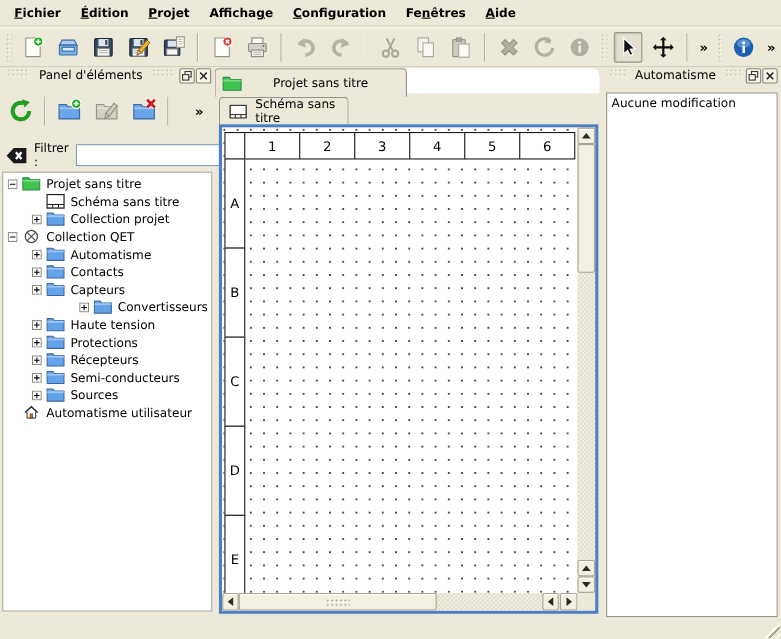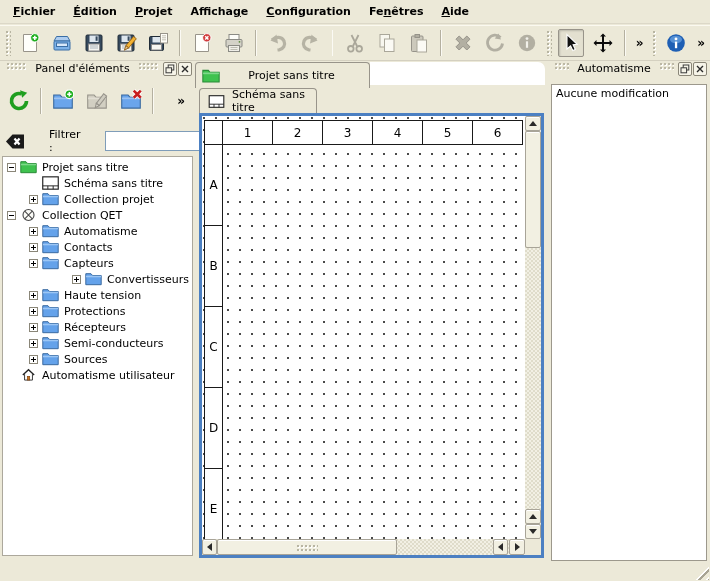--- a/index.html
+++ b/index.html
@@ -36,21 +36,21 @@
   .dock-btn{width:14px;height:14px;margin-left:1px;border:1px solid #8a8678;background:#f6f4e8;border-radius:2px;
             display:flex;align-items:center;justify-content:center;box-sizing:border-box;}
   .dock-btn svg{width:10px;height:10px;}
 
   
   .panel-tools{position:absolute;left:2px;top:22px;right:2px;height:34px;display:flex;align-items:center;}
   .pt-btn{width:28px;height:28px;display:flex;align-items:center;justify-content:center;margin:0 3px;}
   .pt-btn svg{width:24px;height:24px;}
   .pt-sep{width:1px;height:26px;background:#b4b0a0;border-right:1px solid #fbfaf4;margin:0 4px;}
   .pt-chevron{margin-left:auto;margin-right:8px;font-weight:bold;font-size:12px;}
-  .filter-row{position:absolute;left:5px;top:68px;right:7px;height:22px;display:flex;align-items:center;gap:24px;}
+  .filter-row{position:absolute;left:5px;top:68px;right:7px;height:22px;display:flex;align-items:center;gap:6px;}
   .filter-icon svg{width:20px;height:17px;display:block;}
   .filter-input{flex:1;height:20px;border:1px solid #7f9db9;background:#fff;box-sizing:border-box;
                 font:11px "DejaVu Sans",sans-serif;padding:0 3px;outline:none;}
   .tree{position:absolute;left:2px;top:94px;width:191px;height:400px;background:#fff;
         border:1px solid #aca89c;box-sizing:border-box;overflow:hidden;padding-top:2px;}
   .tree-row{height:16px;display:flex;align-items:center;}
   .expander{width:9px;height:9px;flex:none;margin-right:4px;}
   .expander svg{width:9px;height:9px;display:block;}
   .exp-spacer{width:13px;flex:none;}
   .tree-icon{width:17px;height:14px;flex:none;margin-right:5px;}

